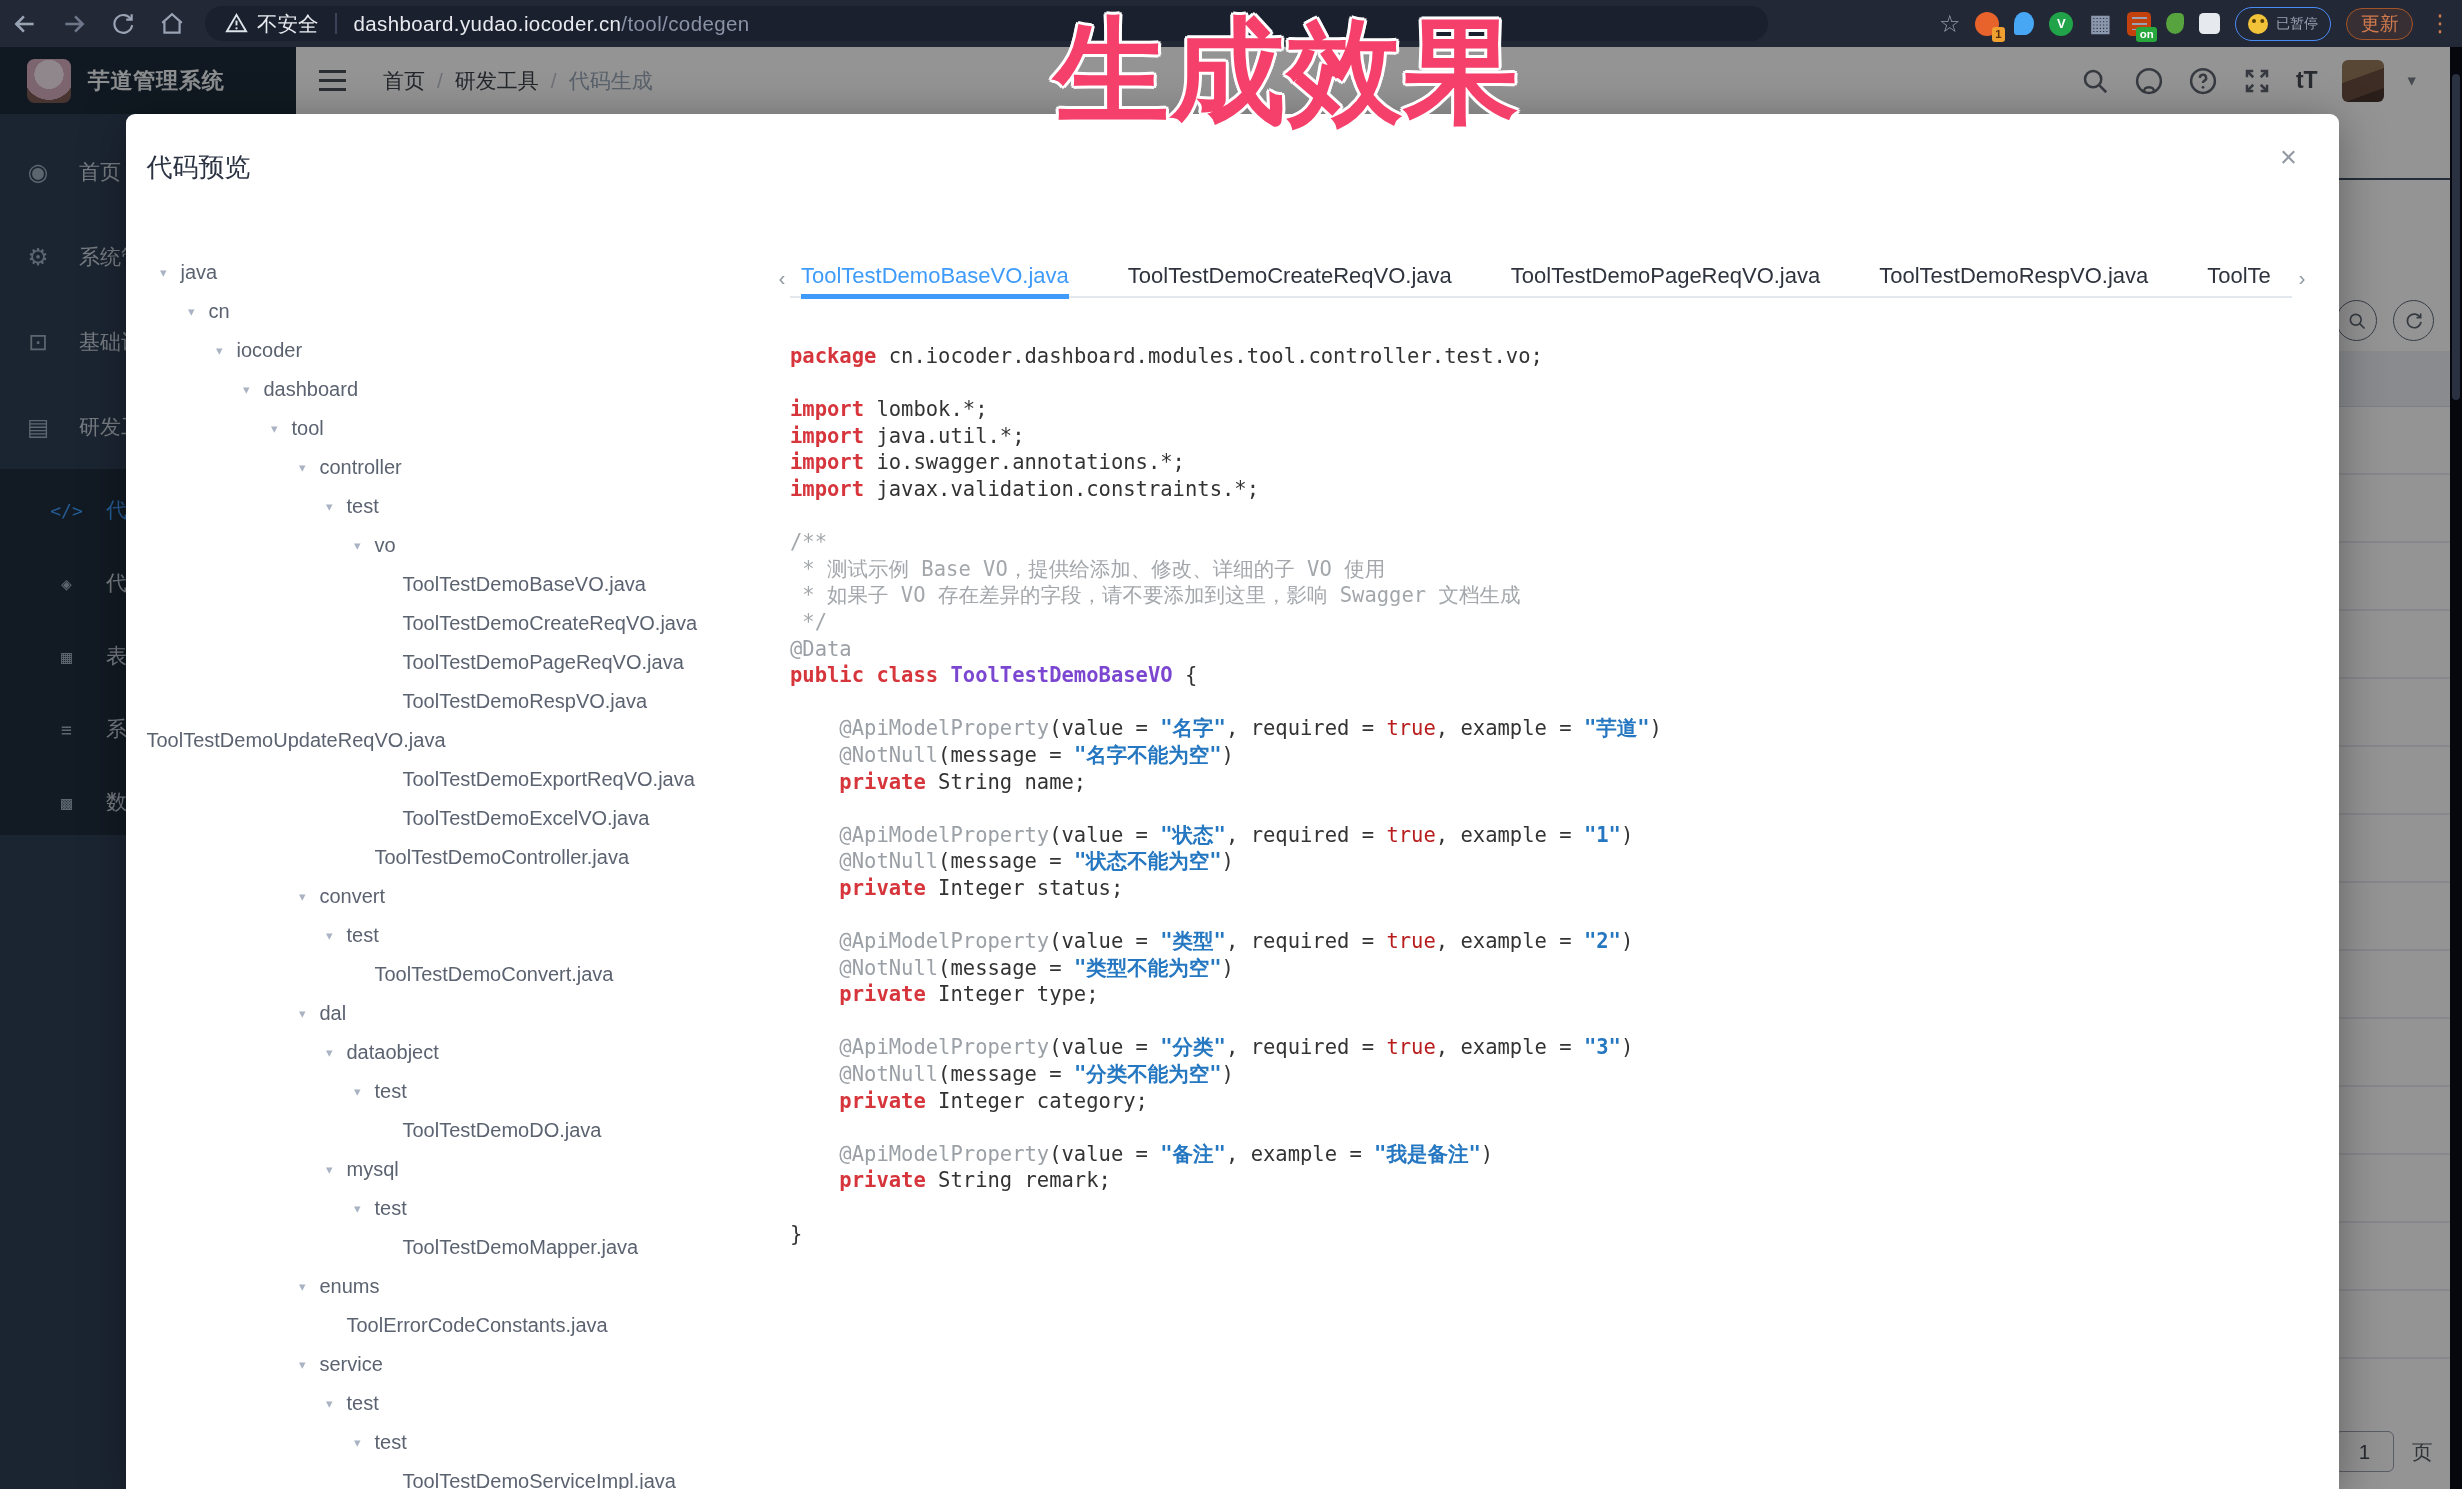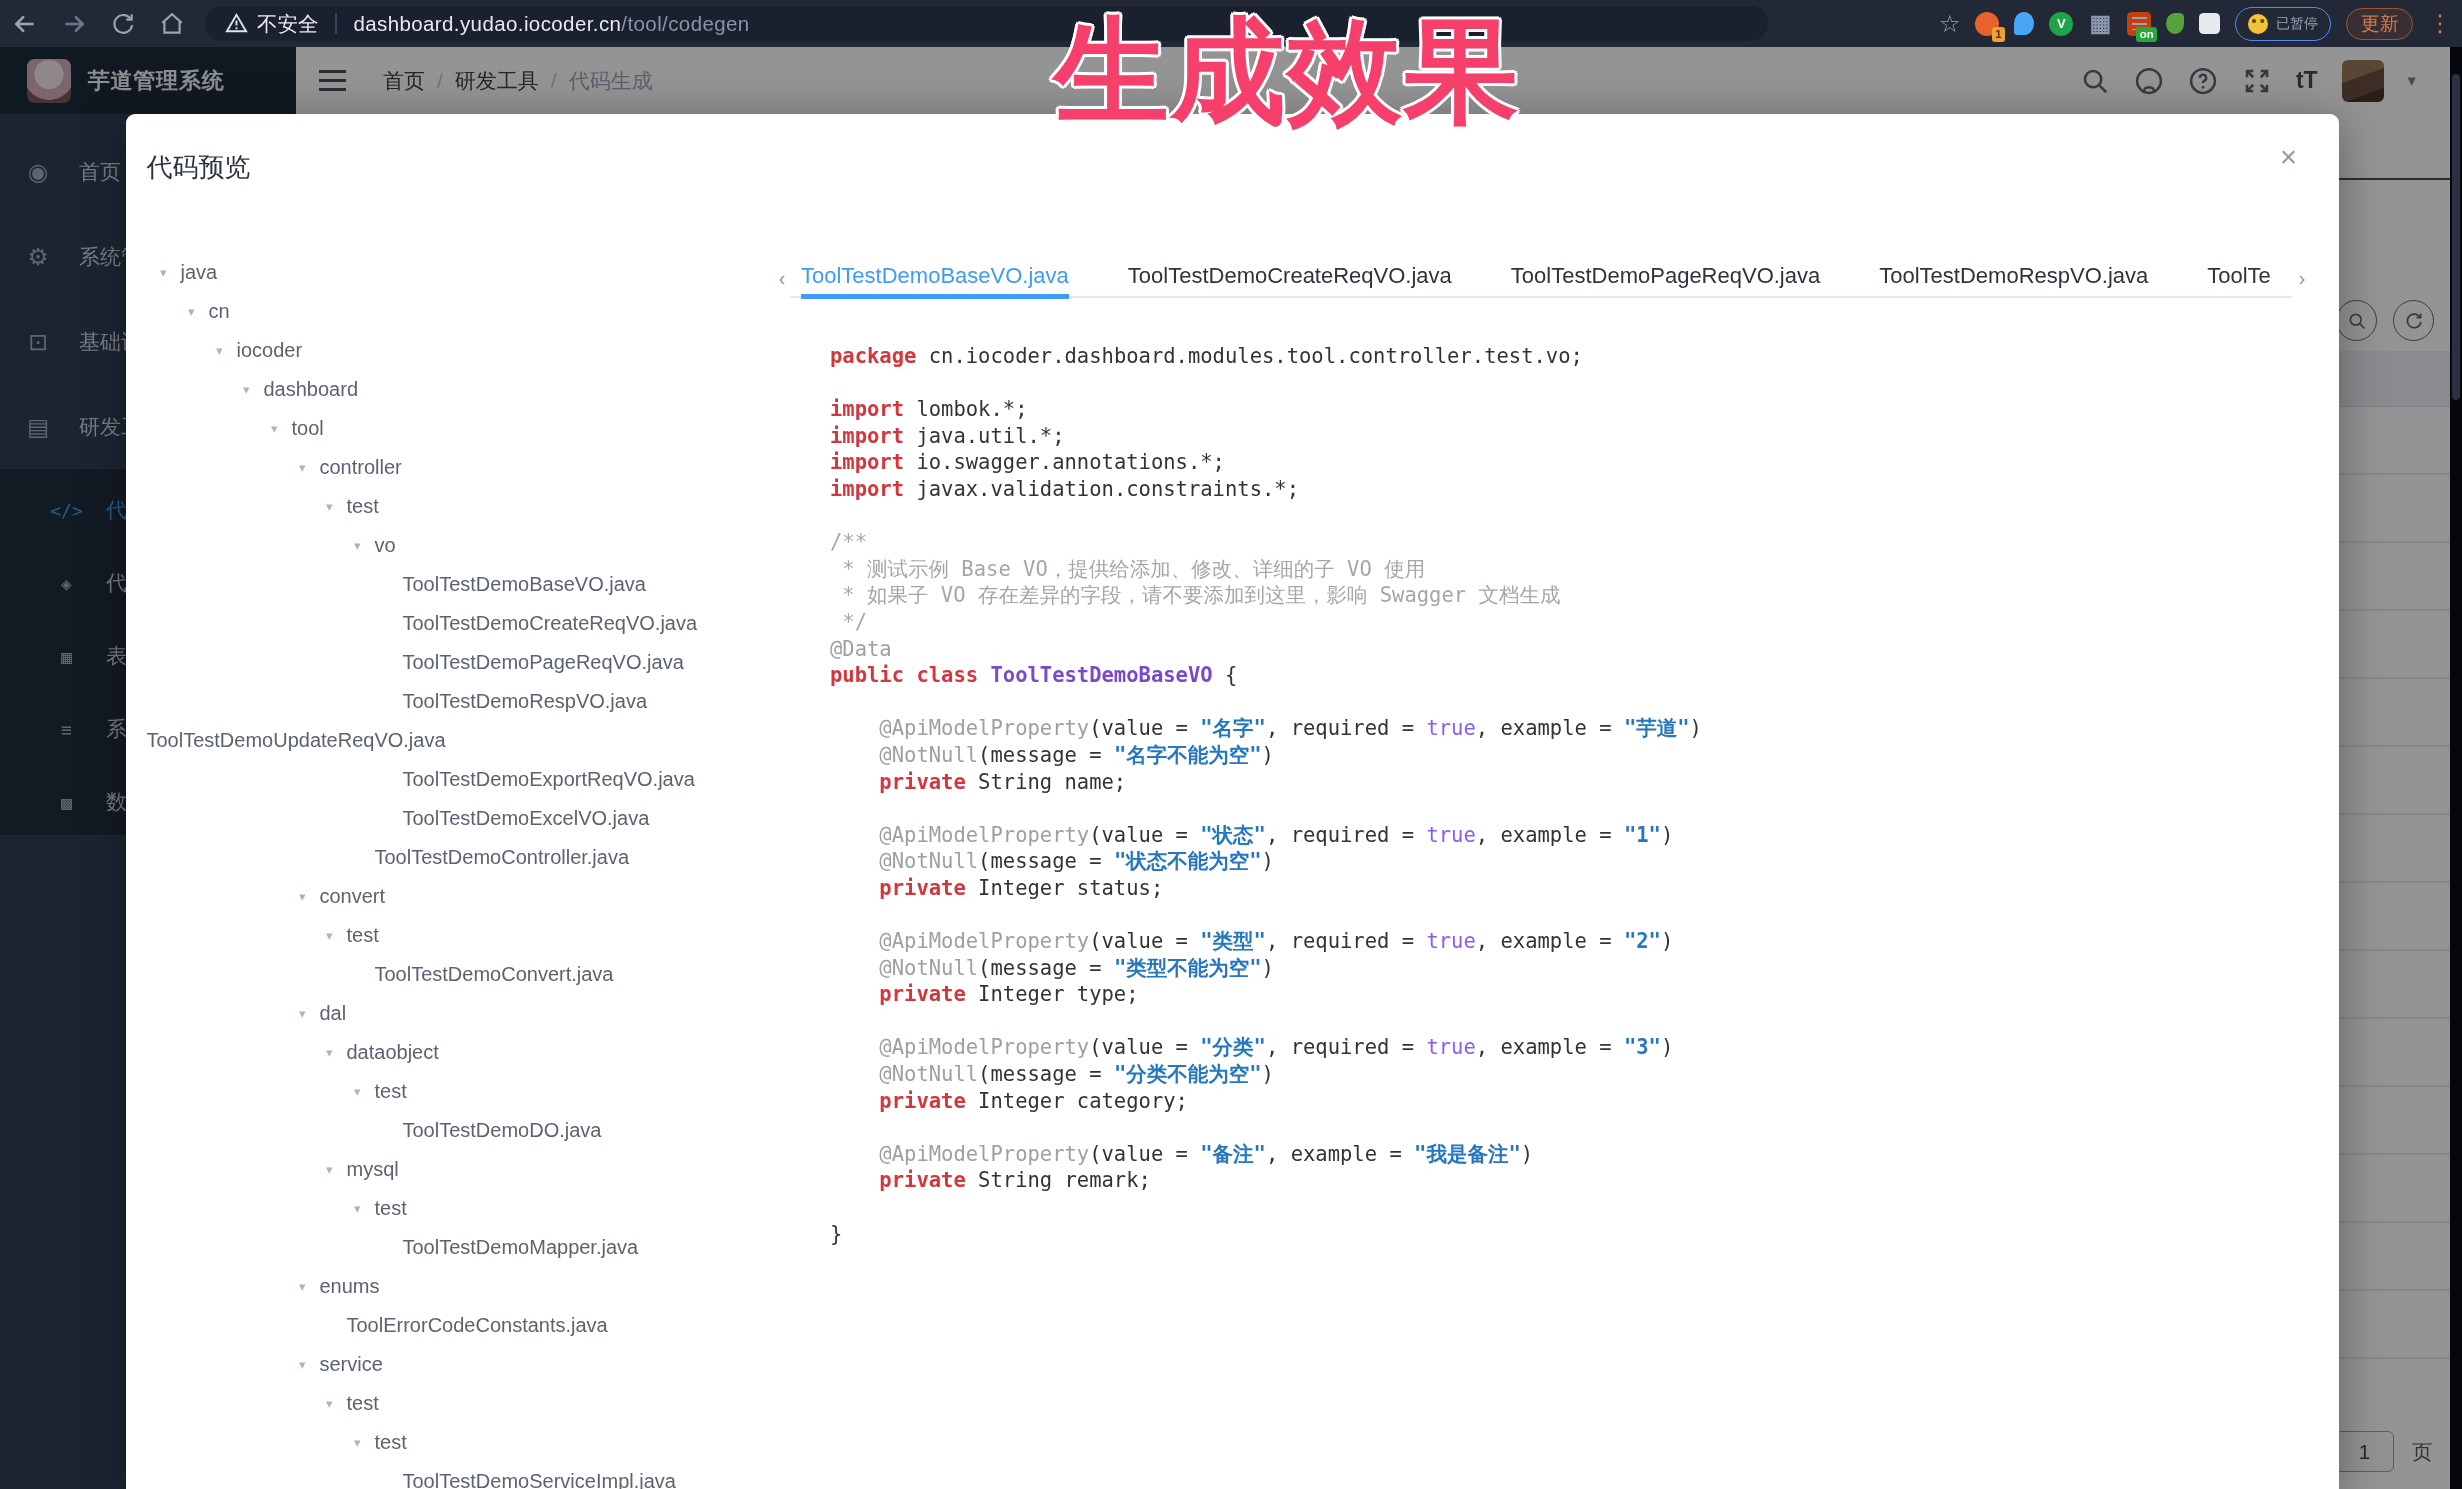--- a/index.html
+++ b/index.html
@@ -105,26 +105,26 @@
   .tabsbar::before{content:"";position:absolute;left:18px;right:20px;bottom:1.5px;height:1.5px;background:#e3e7ee;}
   .chev{width:20px;font-size:21px;color:#8d95a1;text-align:center;cursor:pointer;z-index:2;}
   .tabs-scroll{flex:1;overflow:hidden;height:42px;white-space:nowrap;padding-left:9px;text-align:right;}
   .tab{display:inline-block;height:42px;line-height:38px;font-size:22px;color:#2e333d;margin-right:59px;
     position:relative;cursor:pointer;}
   .tab.active{color:#3f9bfa;}
   .tab.active::after{content:"";position:absolute;left:0;right:0;bottom:0;height:4.6px;background:#3f9bfa;}
   
   .code{position:absolute;left:664px;top:229px;right:30px;margin:0;
     font-family:"DejaVu Sans Mono",monospace;font-size:20.5px;line-height:26.6px;white-space:pre;}
-  .cline{height:26.6px;margin-left:40px;}
+  .cline{height:26.6px;}
   .tk-kw{color:#d6353c;font-weight:bold;}
   .tk-cls{color:#7b47d1;font-weight:bold;}
   .tk-an{color:#9aa0a6;}
   .tk-str{color:#2477c0;font-weight:bold;}
-  .tk-bool{color:#8b5cf6;text-align:right;}
+  .tk-bool{color:#b91c1c;text-align:right;}
   .tk-cm{color:#a3a7ab;}
   .tk-pl{color:#333;}
   
   .annotation{position:absolute;left:1054px;top:10.6px;z-index:40;font-size:115px;font-weight:800;
     color:#f5406b;letter-spacing:1.5px;line-height:1.05;
     text-shadow:-3px 0 0 #fff,3px 0 0 #fff,0 -3px 0 #fff,0 3px 0 #fff,-2.3px -2.3px 0 #fff,2.3px 2.3px 0 #fff,-2.3px 2.3px 0 #fff,2.3px -2.3px 0 #fff;}
   
   .scrollbar{position:absolute;left:2450px;top:47px;width:12px;height:1443px;background:#05070c;z-index:35;}
   .thumb{position:absolute;left:2.3px;right:2.3px;top:27px;height:326px;background:#2a3140;border-radius:5.3px;}
 </style>

